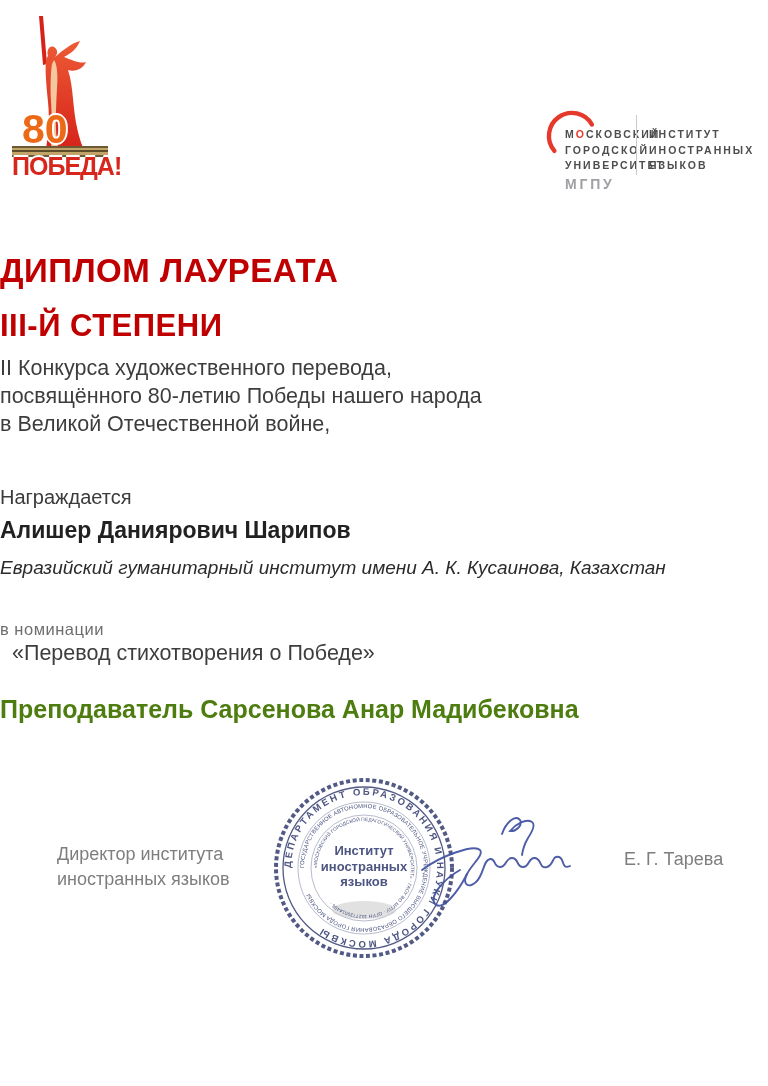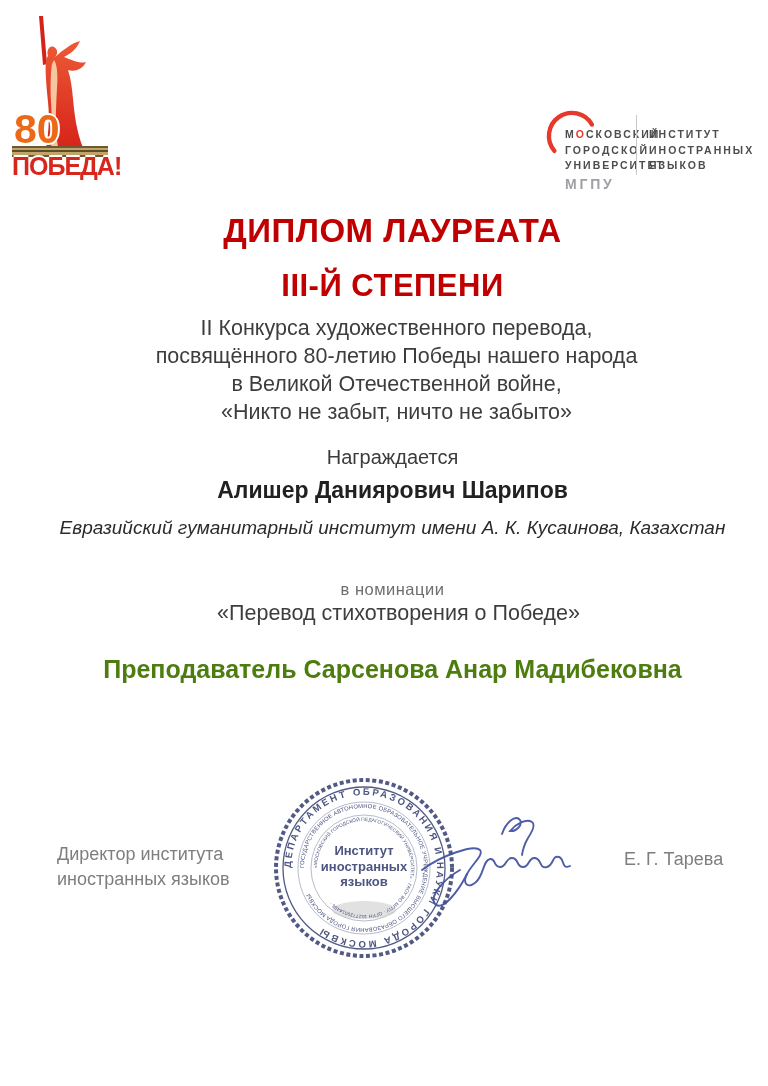--- a/index.html
+++ b/index.html
@@ -5,39 +5,39 @@
   html,body{margin:0;padding:0;background:#ffffff;}
   .page{
     position:relative;width:768px;height:1086px;background:#ffffff;overflow:hidden;
     font-family:"Liberation Sans","DejaVu Sans",sans-serif;
   }
   
   .victory-logo{position:absolute;left:12px;top:8px;width:120px;height:172px;}
   .victory-logo svg.statue{position:absolute;left:18px;top:0;}
   .ribbon{position:absolute;left:0;top:138px;width:96px;height:11px;
     background:linear-gradient(180deg,#6b5a33 0 18%,#c2a368 18% 40%,#5d4e2b 40% 58%,#c2a368 58% 80%,#6b5a33 80% 100%);}
-  .num80{position:absolute;left:2px;top:101px;font-size:41px;font-weight:bold;color:#EC6A17;line-height:1;
+  .num80{position:absolute;left:10px;top:101px;font-size:41px;font-weight:bold;color:#EC6A17;line-height:1;
     text-shadow:-2px 0 0 #fff,2px 0 0 #fff,0 -2px 0 #fff,0 2px 0 #fff,-1px -1px #fff,1px 1px #fff;}
   .pobeda{position:absolute;left:0;top:146px;font-size:25px;font-weight:bold;color:#D7261B;letter-spacing:-1px;line-height:1;
     text-shadow:-2px 0 0 #fff,2px 0 0 #fff,0 -2px 0 #fff,0 2px 0 #fff;}
   
   .mgpu-logo{position:absolute;left:543px;top:106px;width:205px;height:88px;}
   .mgpu-arc{position:absolute;left:0;top:2px;}
   .mgpu-name{position:absolute;left:22px;top:21px;font-size:10.5px;font-weight:bold;color:#4d4d4d;
     letter-spacing:2px;line-height:15.5px;white-space:nowrap;}
   .mgpu-name .red-o{color:#E5392C;}
   .mgpu-abbr{position:absolute;left:22px;top:70px;font-size:14px;font-weight:bold;color:#9fa0a4;letter-spacing:2.8px;}
   .logo-divider{position:absolute;left:93px;top:9px;width:1px;height:60px;background:#c9c9c9;}
   .inst-name{position:absolute;left:106px;top:21px;font-size:10.5px;font-weight:bold;color:#4d4d4d;
     letter-spacing:2px;line-height:15.5px;white-space:nowrap;}
   
-  .cline{position:absolute;left:17px;right:0;text-align:center;white-space:nowrap;}
+  .cline{position:absolute;left:0;right:0;text-align:left;white-space:nowrap;margin-top:40px;}
   .title{top:212px;font-size:33px;font-weight:bold;color:#C00000;letter-spacing:.5px;}
   .degree{top:268px;font-size:31px;font-weight:bold;color:#C00000;letter-spacing:.5px;}
-  .contest{top:314px;font-size:21.5px;color:#3d3d3d;line-height:28px;white-space:normal;padding-left:8px;}
+  .contest{top:314px;font-size:21.5px;color:#3d3d3d;line-height:28px;white-space:normal;}
   .awarded{top:446px;font-size:20px;color:#3b3b3b;}
   .recipient{top:477px;font-size:23px;font-weight:bold;color:#212121;}
   .affiliation{top:517px;font-size:19px;font-style:italic;color:#2b2b2b;}
   .nom-label{top:580px;font-size:16.5px;color:#6e6e6e;letter-spacing:.5px;}
   .nomination{top:601px;font-size:21.5px;color:#3d3d3d;padding-left:12px;}
   .teacher{top:655px;font-size:25px;font-weight:bold;color:#4d7c0f;}
   
   .director{position:absolute;left:57px;top:842px;font-size:18px;color:#7e7e7e;line-height:25px;}
   .seal{position:absolute;left:272px;top:776px;}
   .autograph{position:absolute;left:420px;top:782px;}
@@ -89,21 +89,20 @@
     </div>
   </div>
 
   <div class="cline title">ДИПЛОМ ЛАУРЕАТА</div>
   <div class="cline degree">III-Й СТЕПЕНИ</div>
 
   <div class="cline contest">
     <div>II Конкурса художественного перевода,</div>
     <div>посвящённого 80-летию Победы нашего народа</div>
     <div>в Великой Отечественной войне,</div>
-    <div>«Никто не забыт, ничто не забыто»</div>
   </div>
 
   <div class="cline recipient">Алишер Даниярович Шарипов</div>
   <div class="cline awarded">Награждается</div>
   <div class="cline affiliation">Евразийский гуманитарный институт имени А. К. Кусаинова, Казахстан</div>
   <div class="cline nom-label">в номинации</div>
   <div class="cline nomination">«Перевод стихотворения о Победе»</div>
   <div class="cline teacher">Преподаватель Сарсенова Анар Мадибековна</div>
 
   <div class="director">

